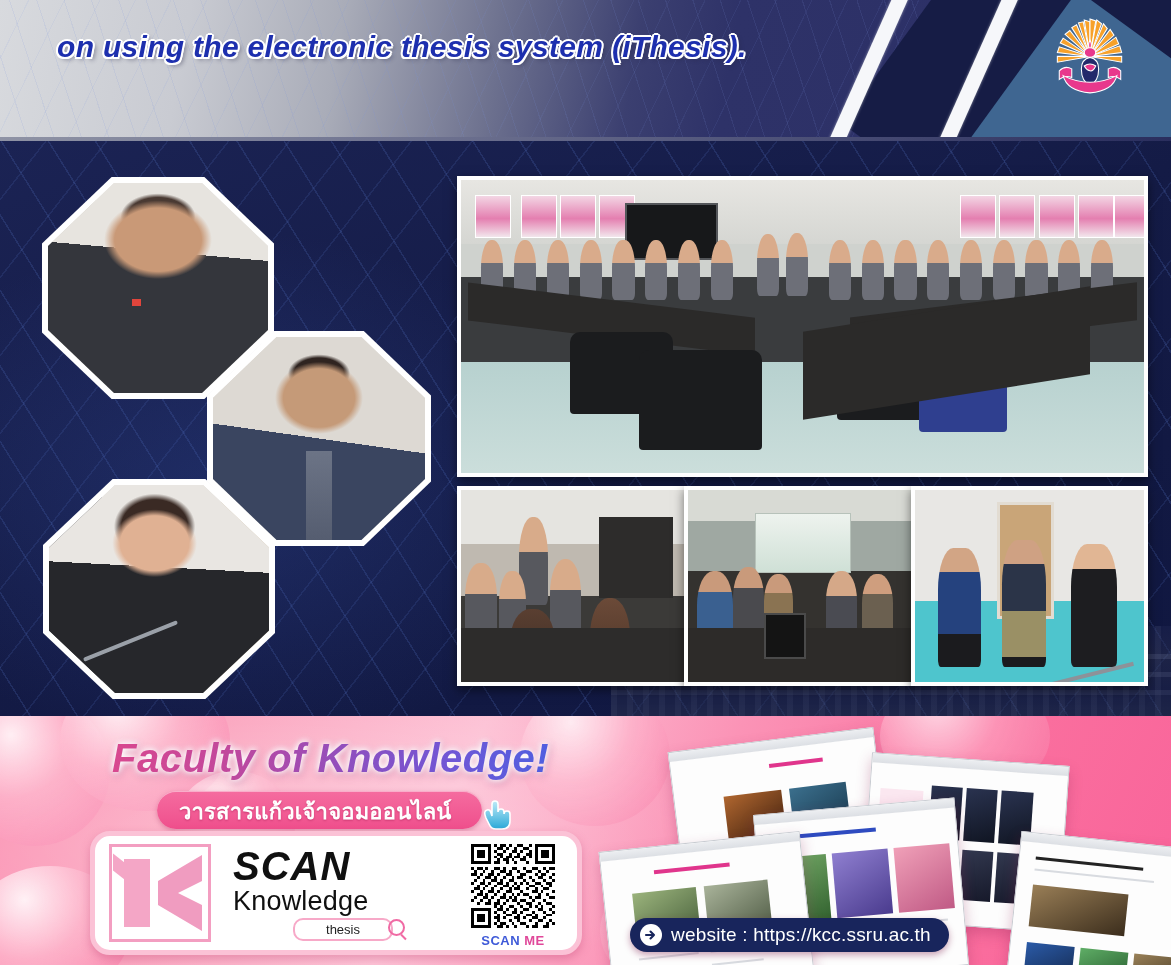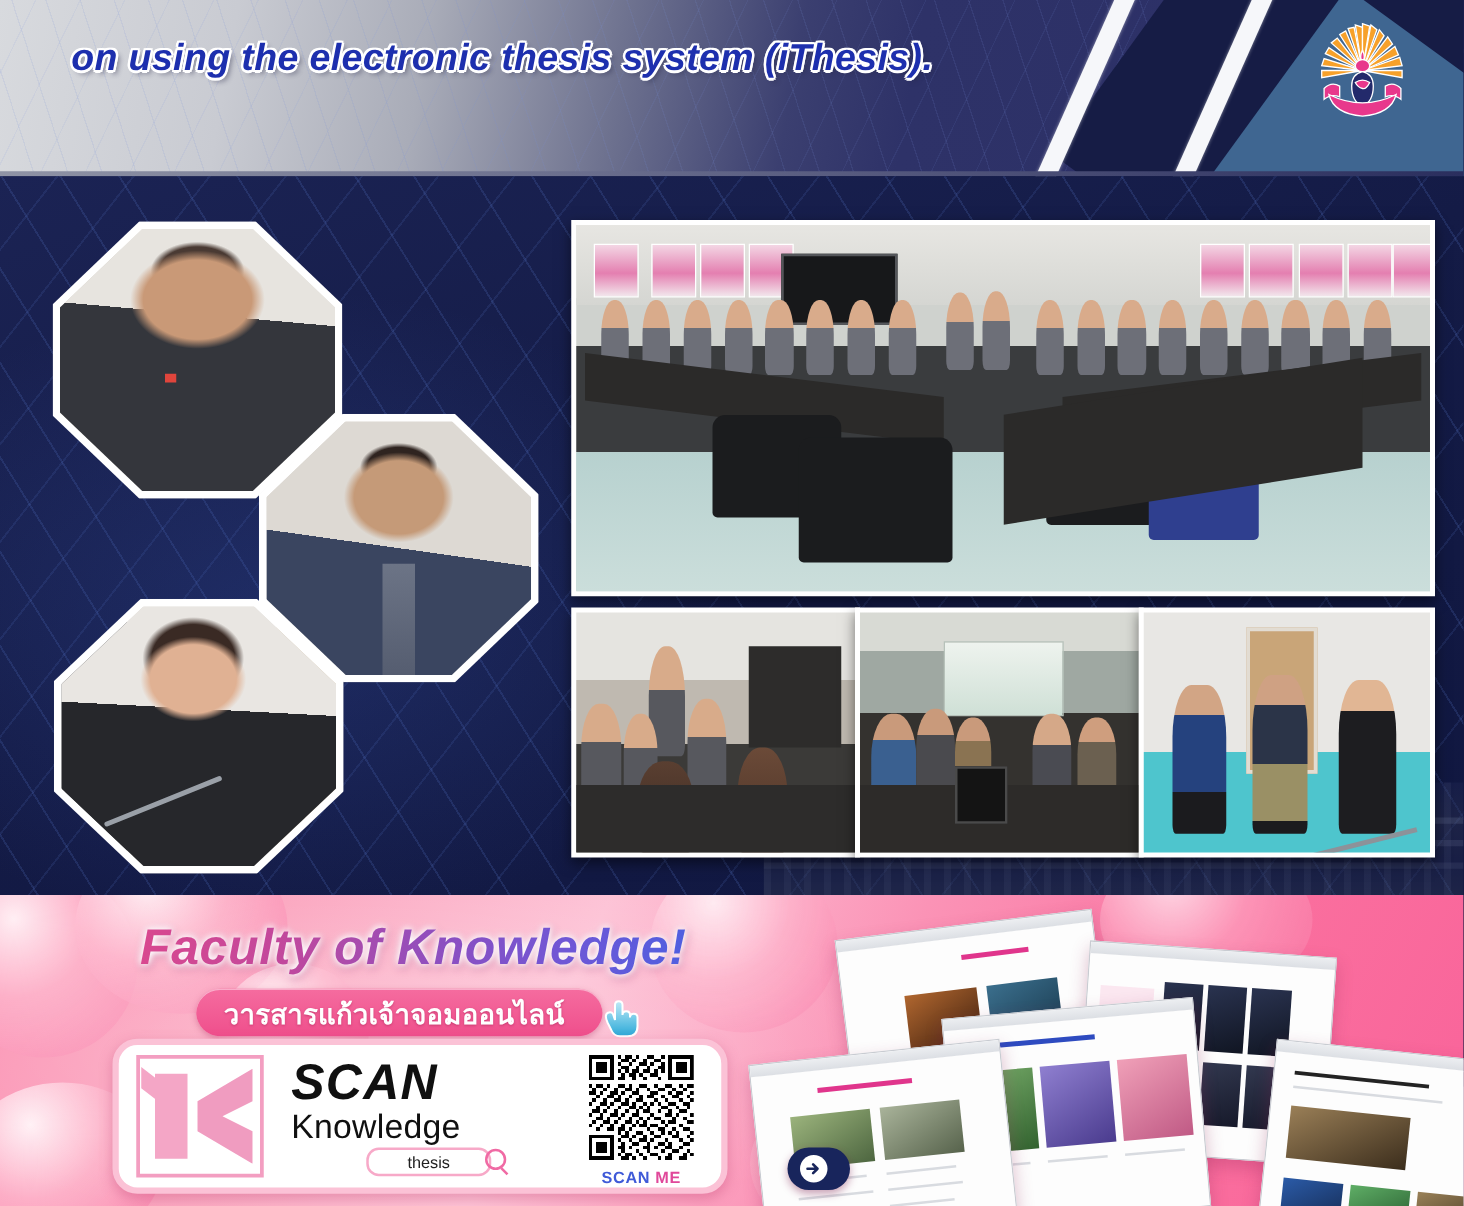--- a/index.html
+++ b/index.html
@@ -657,15 +657,16 @@
       </div>
     </div>
   </div>
 
   <div class="weburl">
     <span class="arrow">
       <svg width="14" height="14" viewBox="0 0 14 14">
           <path d="M2 7h8M6.5 3.5L10 7l-3.5 3.5" stroke="#18255c" stroke-width="2.1" fill="none" stroke-linecap="round" stroke-linejoin="round"></path>
         </svg>
     </span>
+    <span class="txt">website : https://kcc.ssru.ac.th</span>
   </div>
 
 </div>
 
 </body></html>

